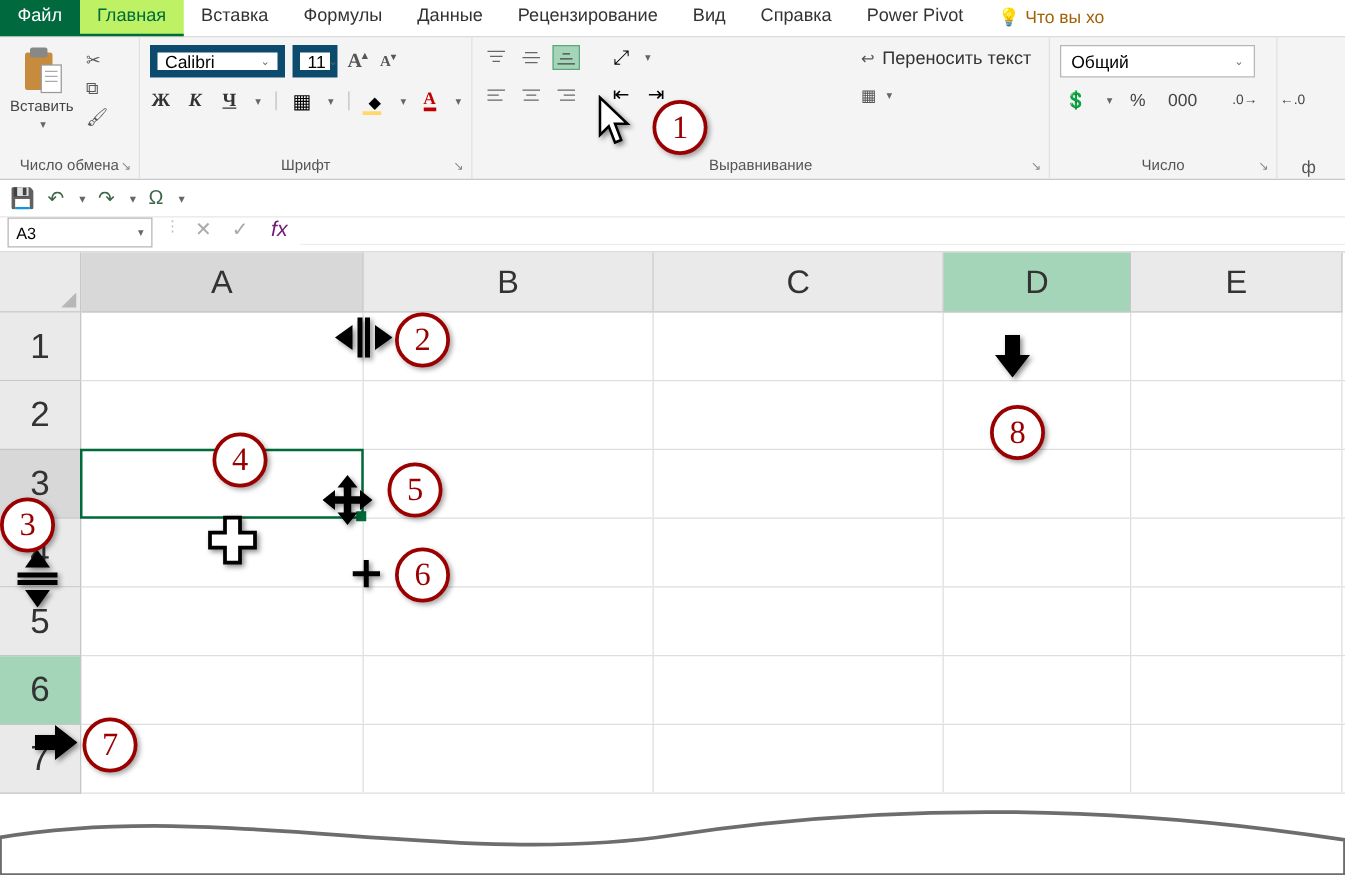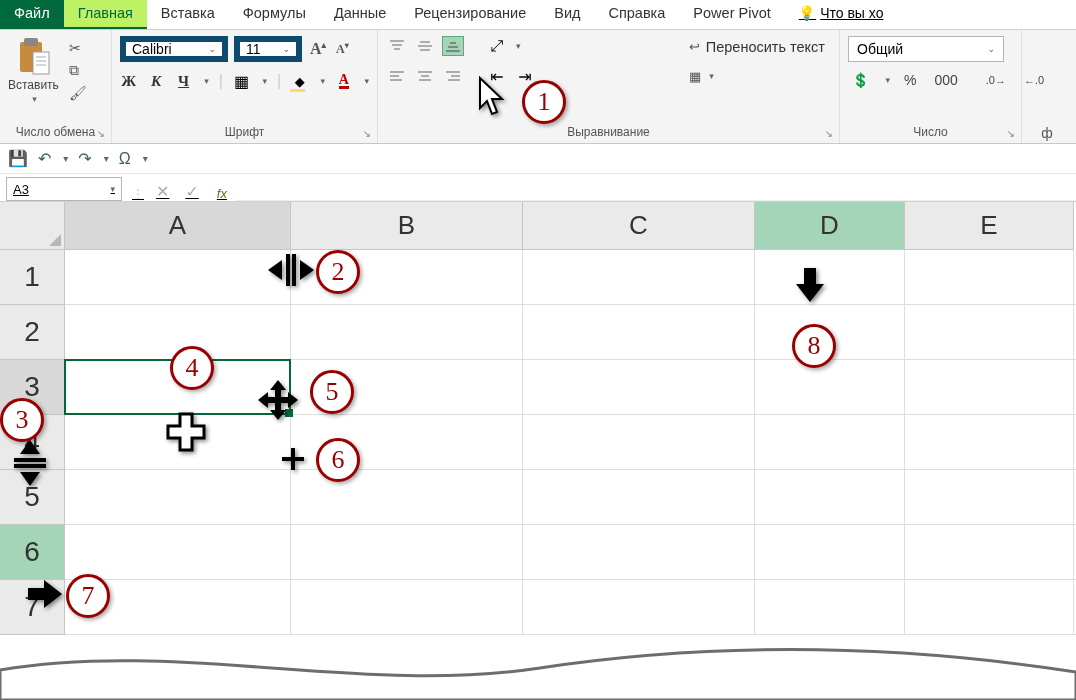--- a/index.html
+++ b/index.html
@@ -3,21 +3,21 @@
 <meta charset="utf-8">
 <style>
 * { box-sizing: border-box; margin: 0; padding: 0; font-family: "Segoe UI", Arial, sans-serif; }
 body { background: #fff; width: 1076px; height: 700px; overflow: hidden; position: relative; }
 
 
 .tabs { display: flex; height: 30px; border-bottom: 1px solid #d0d0d0; font-size: 14.5px; align-items: stretch; }
 .tab { padding: 5px 14px; color: #333; cursor: pointer; position: relative; }
 .tab.file { background: #00693e; color: #fff; font-weight: 400; text-align: right; }
 .tab.active { color: #00693e; border-bottom: 2px solid #00693e; background: #bef264; }
-.tab.tell { color: #000000; font-size: 14px; text-decoration: underline; }
+.tab.tell { color: #a16207; font-size: 14px; }
 .tell .bulb { margin-right: 4px; font-size: 14px; }
 
 
 .ribbon { display: flex; height: 114px; background: #f4f4f4; border-bottom: 1px solid #c8c8c8; }
 .group { border-right: 1px solid #e0e0e0; display: flex; flex-direction: column; justify-content: space-between; padding: 6px 8px 2px; }
 .group-title { font-size: 12px; color: #555; text-align: center; padding: 2px 0; position: relative; }
 .group-title .launcher { position: absolute; right: -2px; bottom: 2px; font-size: 10px; color: #888; }
 
 .g-clip { width: 112px; }
 .g-font { width: 266px; }
@@ -27,21 +27,21 @@
 
 .row { display: flex; align-items: center; gap: 6px; }
 .col { display: flex; flex-direction: column; gap: 4px; }
 
 .big-paste { display:flex; flex-direction:column; align-items:center; gap:2px; color:#444; font-size:12px; }
 .clip-svg { width:36px; height:40px; }
 .mini { display:flex; flex-direction:column; gap:6px; margin-left:4px; font-size:14px; color:#555; }
 
 .font-name, .font-size { background:#fff; border:6px solid #0c4a6e; height:26px; display:flex; align-items:center; justify-content:space-between; padding:0 6px; font-size:14px; }
 .font-name { width:108px; }
-.font-size { width:68px; }
+.font-size { width:36px; }
 .font-bigger, .font-smaller { font-family:"Times New Roman",serif; font-weight:bold; color:#555; padding:0 2px; }
 .biu { font-family:"Times New Roman",serif; font-weight:bold; font-size:15px; color:#333; display:inline-block; width:18px; text-align:center; }
 .biu.u { text-decoration:underline; }
 .biu.k { font-style:italic; }
 .drop { font-size:9px; color:#666; margin-left:2px; }
 .sq { width:18px; height:18px; display:inline-flex; align-items:center; justify-content:center; }
 .fill-A { font-family:"Times New Roman",serif; font-weight:bold; color:#c00000; border-bottom:3px solid #c00000; font-size:14px; line-height:12px; }
 .bucket { position:relative; font-size:13px; }
 .bucket::after { content:""; position:absolute; bottom:-2px; left:-1px; width:15px; height:3px; background:#ffd966; }
 
@@ -53,24 +53,24 @@
 
 .num-sel { background:#fff; border:1px solid #b6b6b6; height:26px; width:156px; display:flex; align-items:center; justify-content:space-between; padding:0 8px; font-size:14px; }
 .numrow .nbtn { font-size:14px; color:#444; padding:0 4px; }
 
 
 .qat { display:flex; align-items:center; gap:10px; height:30px; padding:4px 8px; font-size:16px; color:#3c6647; border-bottom:1px solid #e6e6e6; }
 .qat .save { color:#3c6647; }
 .qat .drop { font-size:10px; }
 
 
-.fbar { display:flex; align-items:flex-end; height:28px; border-bottom:1px solid #d0d0d0;text-decoration:underline; }
+.fbar { display:flex; align-items:flex-start; height:28px; border-bottom:1px solid #d0d0d0; }
 .namebox { width:116px; height:24px; border:1px solid #b6b6b6; background:#fff; margin:0 6px; display:flex; align-items:center; justify-content:space-between; padding:0 6px; font-size:13px; }
 .fbar .sep { color:#c0c0c0; font-size:12px; margin:0 4px; }
-.fbar .fx  { font-style:italic; font-size:13px; color:#4d7c0f; margin:0 10px; }
+.fbar .fx  { font-style:italic; font-size:17px; color:#701a75; margin:0 10px; }
 .fbar .bar { flex:1; border-bottom:1px solid #eee; height:22px; }
 
 
 .sheet { position:relative; }
 .colheads { display:flex; height:48px; }
 .corner { width:65px; background:#eaeaea; border-right:1px solid #c6c6c6; border-bottom:1px solid #c6c6c6; position:relative; }
 .corner::after { content:""; position:absolute; right:3px; bottom:3px; border-left:12px solid transparent; border-bottom:12px solid #b7b7b7; }
 .ch { border-right:1px solid #c6c6c6; border-bottom:1px solid #c6c6c6; background:#eaeaea; display:flex; align-items:center; justify-content:center; font-size:26px; color:#333; }
 .ch.A { width:226px; background:#d8d8d8; }
 .ch.B { width:232px; }

